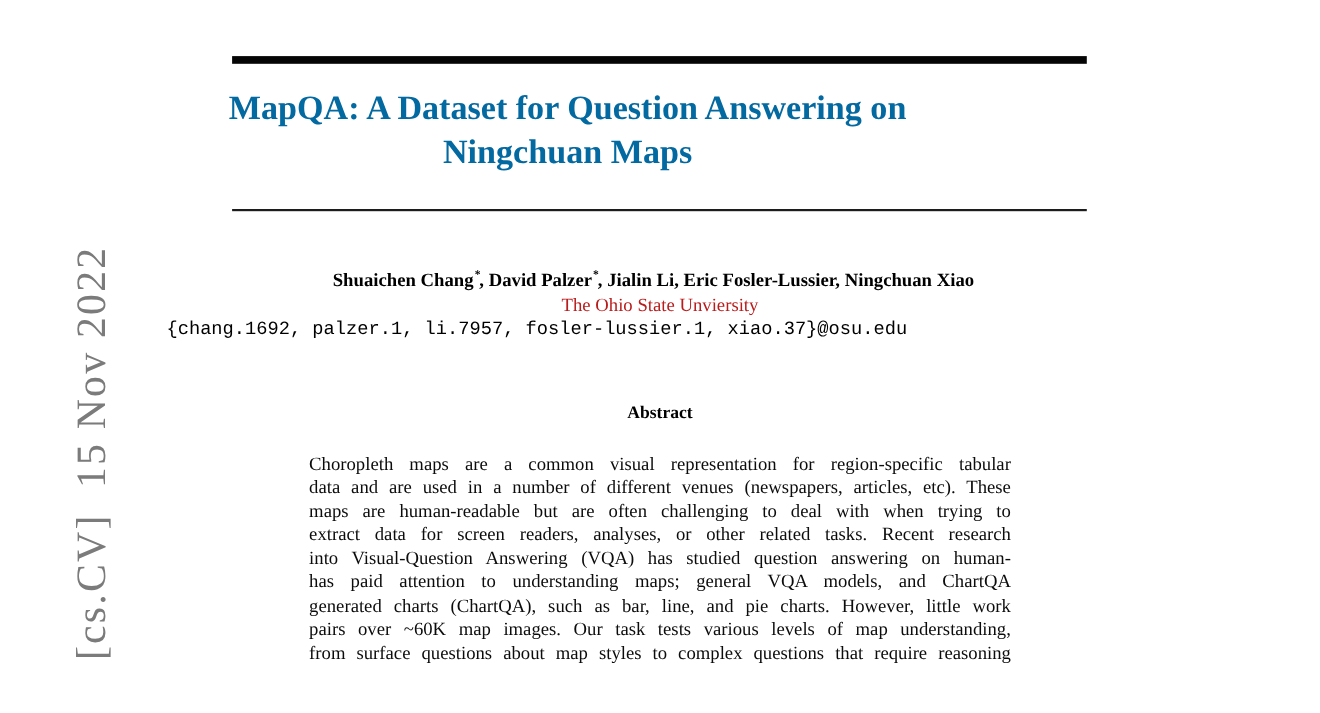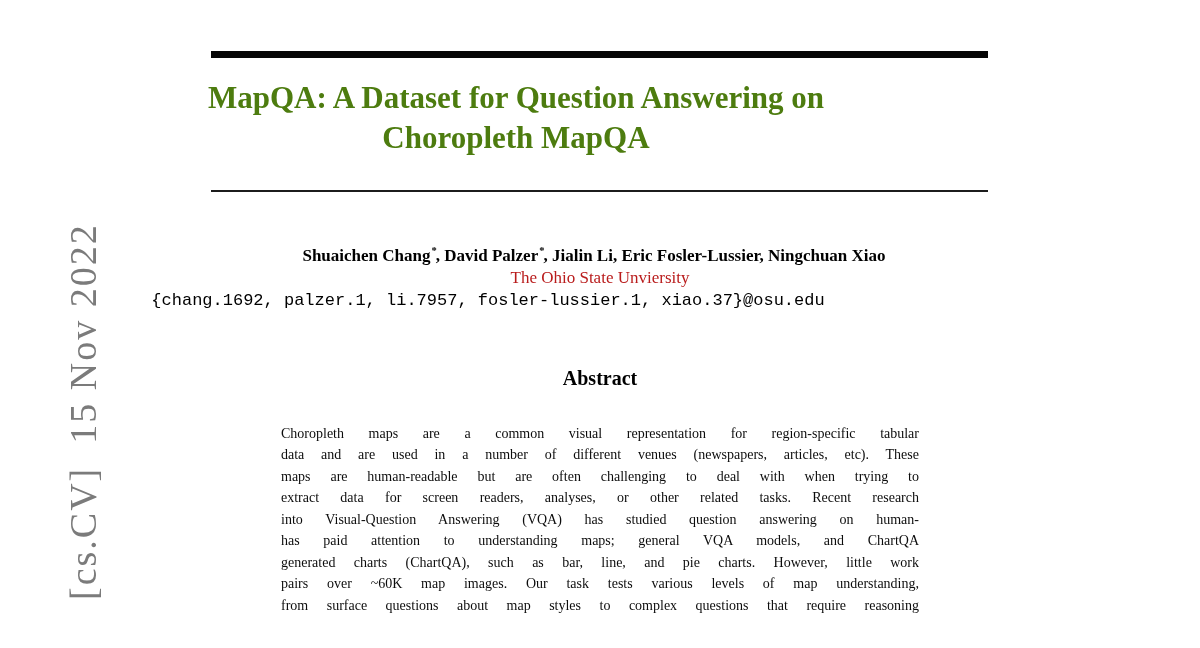--- a/index.html
+++ b/index.html
@@ -36,21 +36,21 @@
     width: 777px; height: 2px; background: #1c1c1c;
   }
 
   
   .title-block {
     position: absolute; left: 0; top: 78px; width: 1032px;
     text-align: center;
     font-weight: bold;
     font-size: 31px;
     line-height: 40px;
-    color: #4d7c0f;
+    color: #0369a1;
   }
 
   
   .authors {
     position: absolute; left: 0; top: 245px; width: 1188px;
     text-align: center; font-weight: bold; font-size: 17px; color: #000;
   }
   .authors sup { font-size: 62%; margin-left: 1px; margin-right: -1px; }
   .affiliation {
     position: absolute; left: 0; top: 268px; width: 1200px;
@@ -59,28 +59,27 @@
   .email {
     position: absolute; left: 0; top: 291px; width: 976px;
     text-align: center;
     font-family: "Liberation Mono", "DejaVu Sans Mono", monospace;
     font-size: 17px; color: #000;
   }
 
   
   .abstract-heading {
     position: absolute; left: 0; top: 367px; width: 1200px;
-    text-align: center; font-weight: bold; font-size: 20px; color: #000;
+    text-align: center; font-weight: bold; font-size: 16px; color: #000;
   }
   .abstract-body {
     position: absolute; left: 281px; top: 411px; width: 638px;
-    font-size: 14px;
+    font-size: 17px;
     line-height: 21.45px;
     color: #0c0c0c;
-    margin-top: 12px;
   }
   .abs-line {
     text-align: justify;
     text-align-last: justify;
     white-space: normal;
     height: 21.45px;
     overflow: visible;
   }
   .abs-line b { font-weight: bold; }
   .abs-line sup { font-size: 62%; }
@@ -91,21 +90,21 @@
 <div class="page">
 
   <div class="arxiv-stamp">
     <span>[cs.CV]  15 Nov 2022</span>
   </div>
 
   <div class="rule-thick"></div>
 
   <div class="title-block">
     <div>MapQA: A Dataset for Question Answering on</div>
-    <div>Choropleth MapQA</div>
+    <div>Ningchuan Maps</div>
   </div>
 
   <div class="rule-thin"></div>
 
   <div class="authors"><span>Shuaichen Chang</span><sup>*</sup><span>, </span><span>David Palzer</span><sup>*</sup><span>, </span><span>Jialin Li, Eric Fosler-Lussier, Ningchuan Xiao</span></div>
 
   <div class="affiliation">The Ohio State Unviersity</div>
 
   <div class="email">{chang.1692, palzer.1, li.7957, fosler-lussier.1, xiao.37}@osu.edu</div>
 

